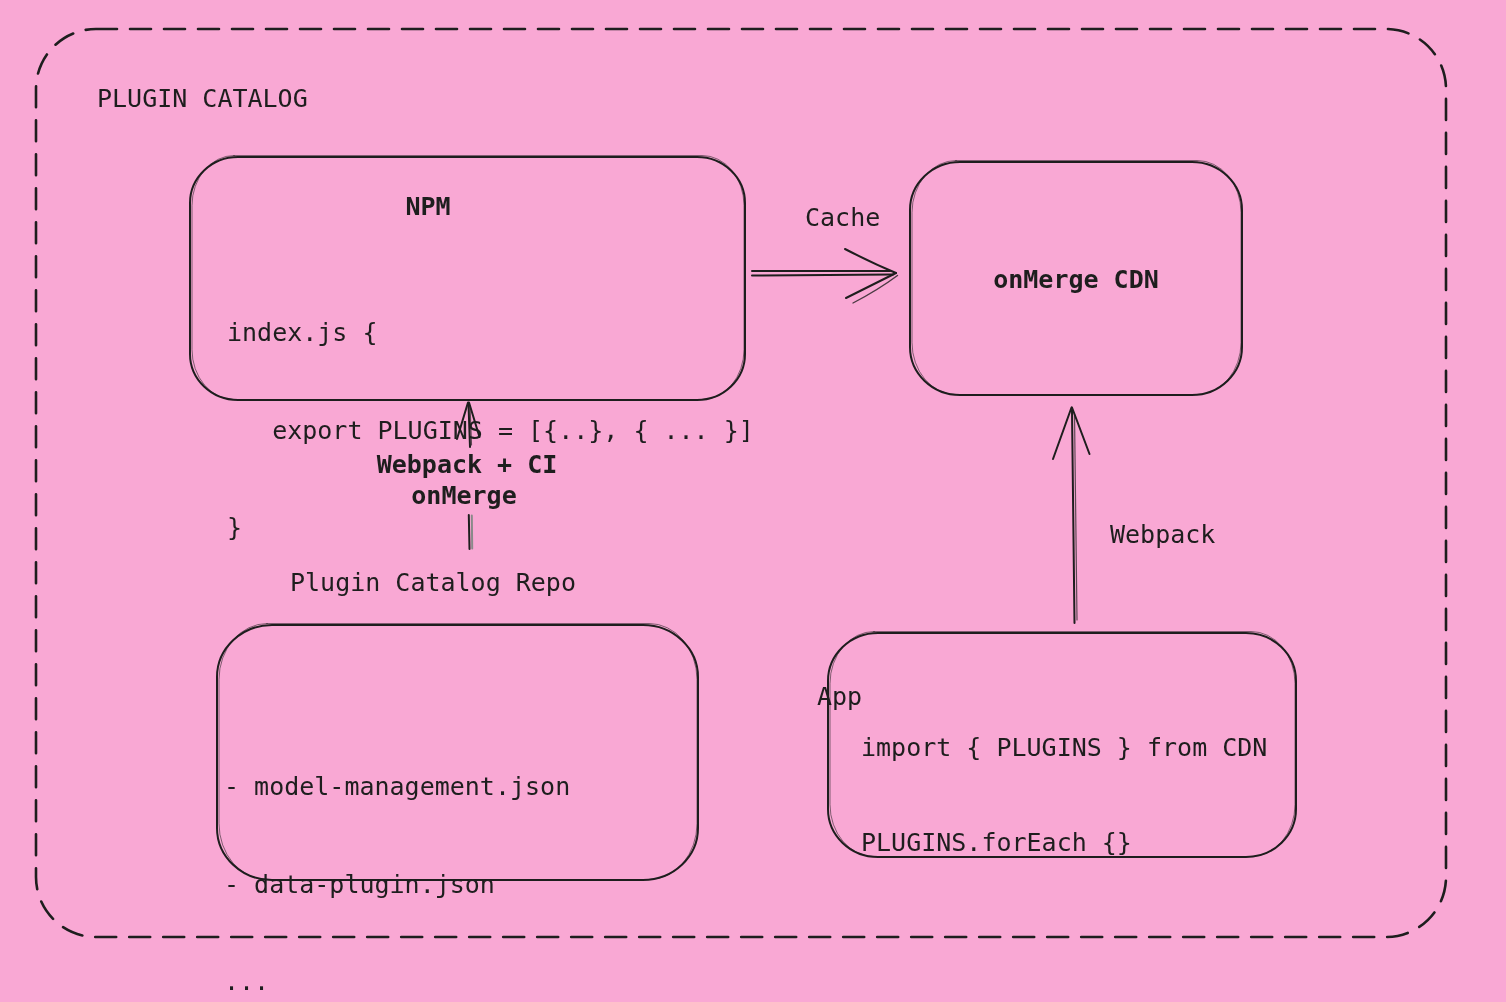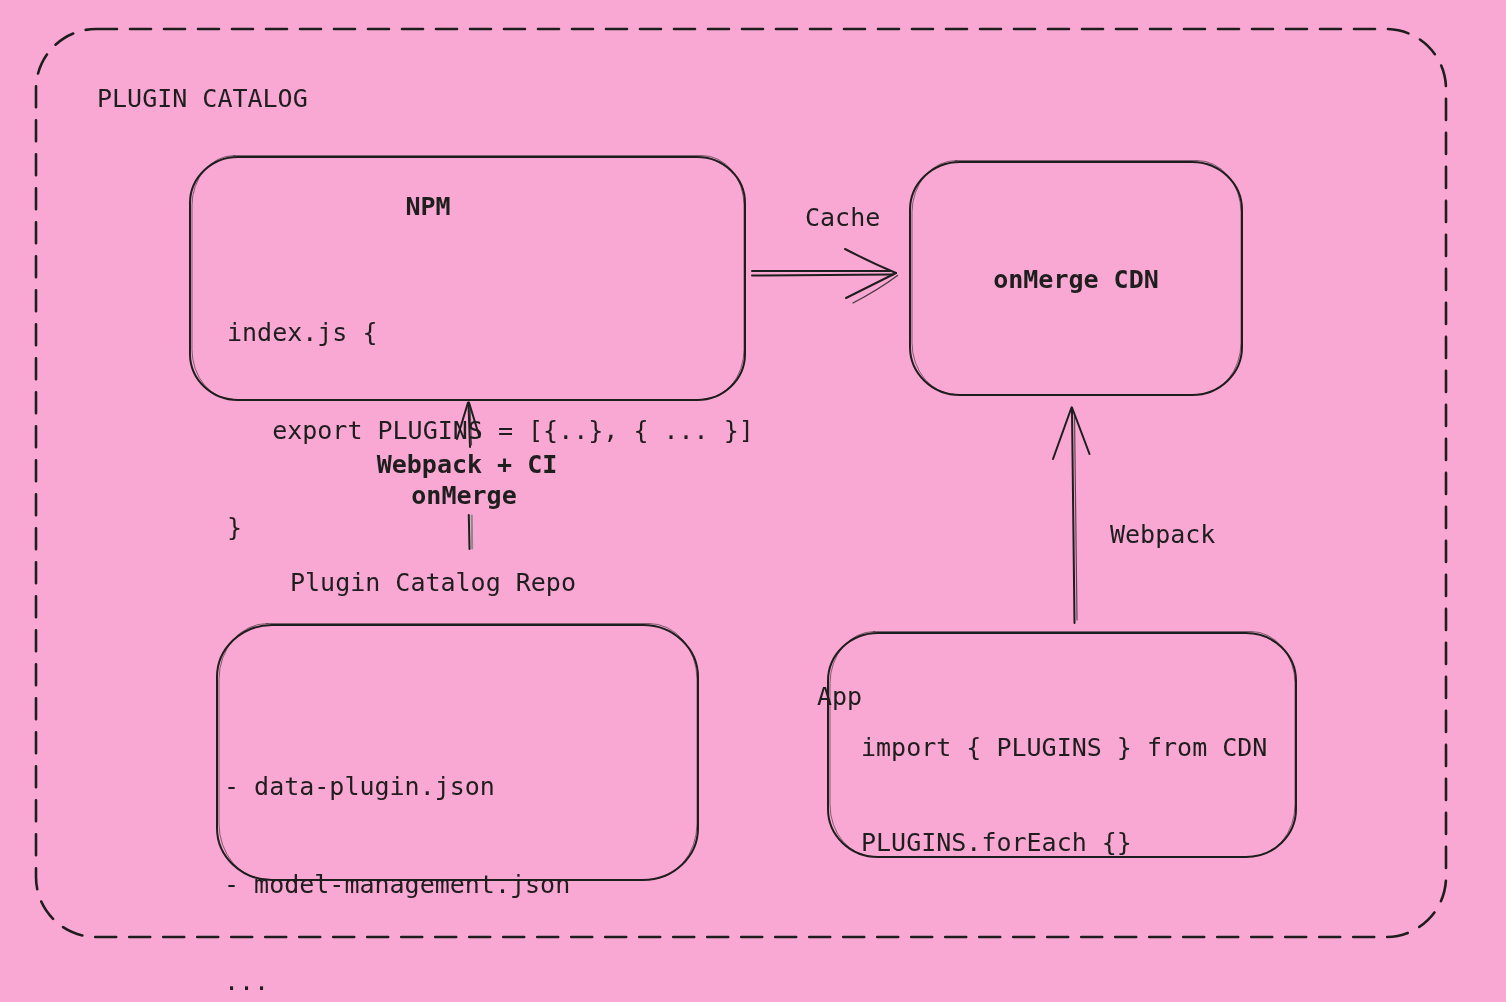--- a/index.html
+++ b/index.html
@@ -88,22 +88,22 @@
 
   <div class="t" style="left:789px; top:202px;margin-left:16px;">Cache</div>
 
   <div class="t center" style="left:1076px; top:264px;">onMerge CDN</div>
 
   <div class="t center" style="left:467px; top:449px;">Webpack + CI</div>
   <div class="t center" style="left:464px; top:480px;">onMerge</div>
 
   <div class="t" style="left:290px; top:567px;">Plugin Catalog Repo</div>
   <div class="t" style="left:224px; top:706px;">
+    <div>- model-management.json</div>
     <div>- data-plugin.json</div>
-    <div>- model-management.json</div>
     <div>...</div>
   </div>
 
   <div class="t" style="left:817px; top:681px;">App</div>
   <div class="t" style="left:861px; top:732px;">import { PLUGINS } from CDN</div>
   <div class="t" style="left:861px; top:800px;margin-top:27px;">PLUGINS.forEach {}</div>
 
   <div class="t" style="left:1110px; top:519px;">Webpack</div>
 
 </div>

